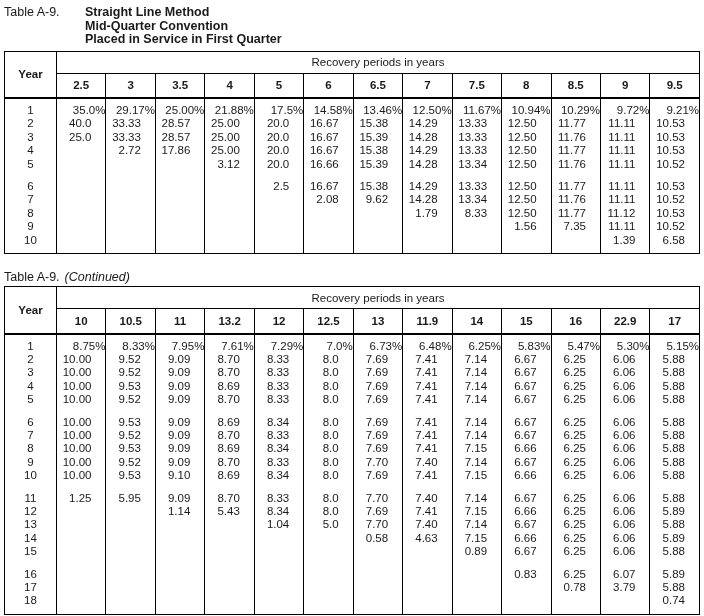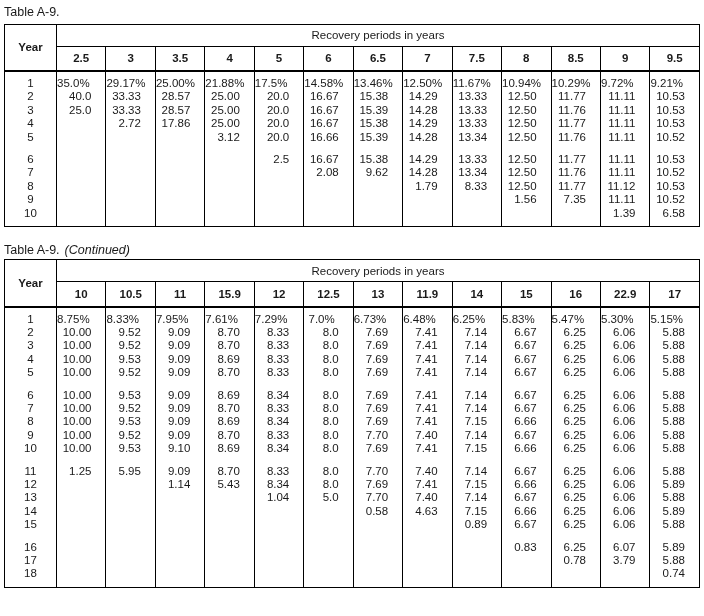--- a/index.html
+++ b/index.html
@@ -36,31 +36,36 @@
   }
   tr.cols th {
     font-weight: bold; text-align: center; height: 25px; vertical-align: middle;
     border-left: 1px solid #000; border-bottom: 2px solid #000;
   }
   tbody td { height: 13.4px; line-height: 13.4px; padding: 0; white-space: nowrap; }
   tbody tr:first-child td { padding-top: 5px; }
   tbody tr:last-child td { padding-bottom: 6px; }
   td.year { text-align: center; border-right: 1px solid #000; }
   td.val  { text-align: right; padding-right: 14px; border-left: 1px solid #000; }
-  td.val.pct { padding-right: 18px; }
+  td.val.pct { padding-right: 0; }
   tr.spacer td { height: 9px; }
 </style>
 </head>
 <body>
 
 <div class="page">
 
   <section>
     <div class="title-row">
       <span class="tbl-label">Table A-9.</span>
+      <div class="title-lines">
+        <div>Straight Line Method</div>
+        <div>Mid-Quarter Convention</div>
+        <div>Placed in Service in First Quarter</div>
+      </div>
     </div>
 
     <table class="grid">
       <colgroup>
           <col class="yearcol">
           <col span="13">
         </colgroup>
       <thead>
         <tr>
           <th class="year-h" rowspan="2">Year</th>
@@ -275,21 +280,21 @@
         </colgroup>
       <thead>
         <tr>
           <th class="year-h" rowspan="2">Year</th>
           <th class="span-h" colspan="13">Recovery periods in years</th>
         </tr>
         <tr class="cols">
             <th>10</th>
             <th>10.5</th>
             <th>11</th>
-            <th>15.9</th>
+            <th>13.2</th>
             <th>12</th>
             <th>12.5</th>
             <th>13</th>
             <th>11.9</th>
             <th>14</th>
             <th>15</th>
             <th>16</th>
             <th>22.9</th>
             <th>17</th>
           </tr>

